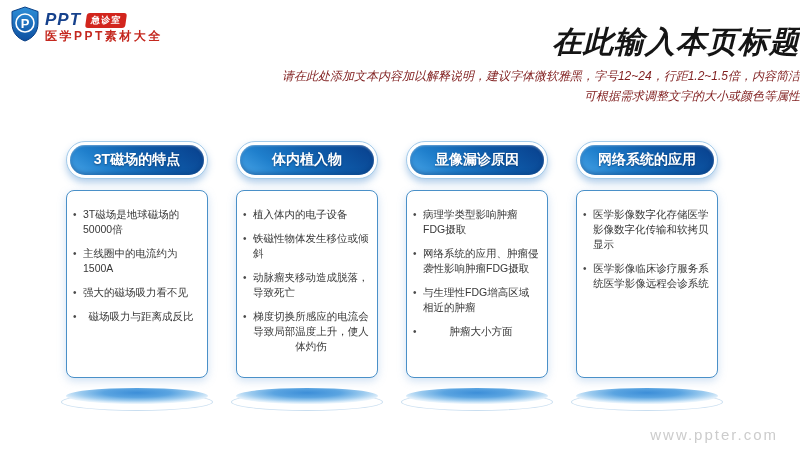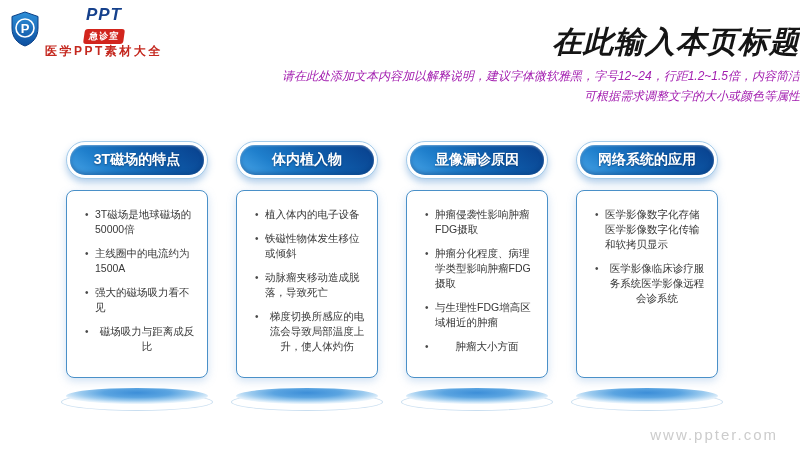--- a/index.html
+++ b/index.html
@@ -6,51 +6,51 @@
   html,body { background:#e9e9e9; }
   .slide {
     position:relative; width:800px; height:450px; margin:0 auto;
     background:#ffffff; overflow:hidden;
     font-family:"Liberation Sans","DejaVu Sans",sans-serif;
   }
 
   
   .logo { position:absolute; top:6px; left:10px; display:flex; align-items:center; gap:5px; }
   .logo-text { display:flex; flex-direction:column; }
-  .brand-row { display:flex; align-items:center; gap:5px;flex-direction:column; }
+  .brand-row { display:flex; align-items:center; gap:5px; }
   .brand { font-size:17px; font-weight:bold; font-style:italic; color:#16418c; letter-spacing:1px; line-height:18px; }
   .badge {
     display:inline-block; background:#d2251d; color:#fff; font-size:9px; font-weight:bold;
     padding:2px 5px 3px; border-radius:3px; transform:skewX(-8deg); letter-spacing:1px; line-height:10px;
   }
   .tagline { margin-top:2px; color:#c4281f; font-size:12px; font-weight:bold; letter-spacing:2.5px; line-height:10px; }
 
   
   .header { position:absolute; top:24px; left:0; right:0; text-align:right;font-style:italic; }
   .title { font-size:30px; line-height:36px; font-weight:bold; color:#151515; letter-spacing:1px; }
-  .subtitle { margin-top:6px; font-size:12px; line-height:20px; color:#a21caf; }
+  .subtitle { margin-top:6px; font-size:12px; line-height:20px; color:#7f1d1d; }
 
   
   .columns { position:absolute; top:141px; left:0; right:16px; display:flex; justify-content:center; gap:28px; }
   .column { width:142px; display:flex; flex-direction:column; align-items:center; }
 
   .pill-ring {
     width:142px; padding:3px; border:1px solid #a3cbea; border-radius:22px; background:#ffffff;
     box-shadow:0 4px 7px rgba(90,150,210,0.45);
   }
   .pill {
     height:30px; border-radius:16px; display:flex; align-items:center; justify-content:center;
     background:linear-gradient(215deg,#083f8c 0%,#0e5aa8 38%,#1f7fcc 72%,#4aa6e8 100%);
     box-shadow:inset 0 1px 2px rgba(255,255,255,0.35), inset 0 -2px 4px rgba(6,50,110,0.45);
   }
   .pill span { color:#ffffff; font-size:14px; font-weight:bold; text-shadow:0 1px 2px rgba(0,30,70,0.5); white-space:nowrap; }
 
   .card {
     margin-top:11px; width:142px; height:188px; background:#ffffff;
-    border:1px solid #4a90c8; border-radius:8px; padding:16px 8px 8px 18px;
+    border:1px solid #4a90c8; border-radius:8px; padding:16px 8px 8px 6px;
     box-shadow:0 3px 8px rgba(120,170,220,0.35);
   }
   .card ul { list-style:none; }
   .card li {
     position:relative; padding-left:10px; margin-bottom:9px;
     font-size:10.5px; line-height:15px; color:#383838;
   }
   .card li::before { content:"•"; position:absolute; left:0; top:0; color:#4a4a4a; font-size:10px; }
   .card li:last-child { margin-bottom:0;text-align:center; }
 
@@ -150,22 +150,22 @@
     </div>
 
     <div class="column">
       <div class="pill-ring">
         <div class="pill">
             <span>显像漏诊原因</span>
           </div>
       </div>
       <div class="card">
         <ul>
-          <li>肿瘤侵袭性影响肿瘤FDG摄取</li>
-          <li>肿瘤分化程度、病理学类型影响肿瘤FDG摄取</li>
+          <li>病理学类型影响肿瘤FDG摄取</li>
+          <li>网络系统的应用、肿瘤侵袭性影响肿瘤FDG摄取</li>
           <li>与生理性FDG增高区域相近的肿瘤</li>
           <li>肿瘤大小方面</li>
         </ul>
       </div>
       <div class="platform">
         <div class="oval-outline"></div>
         <div class="oval-fill"></div>
       </div>
     </div>
 

